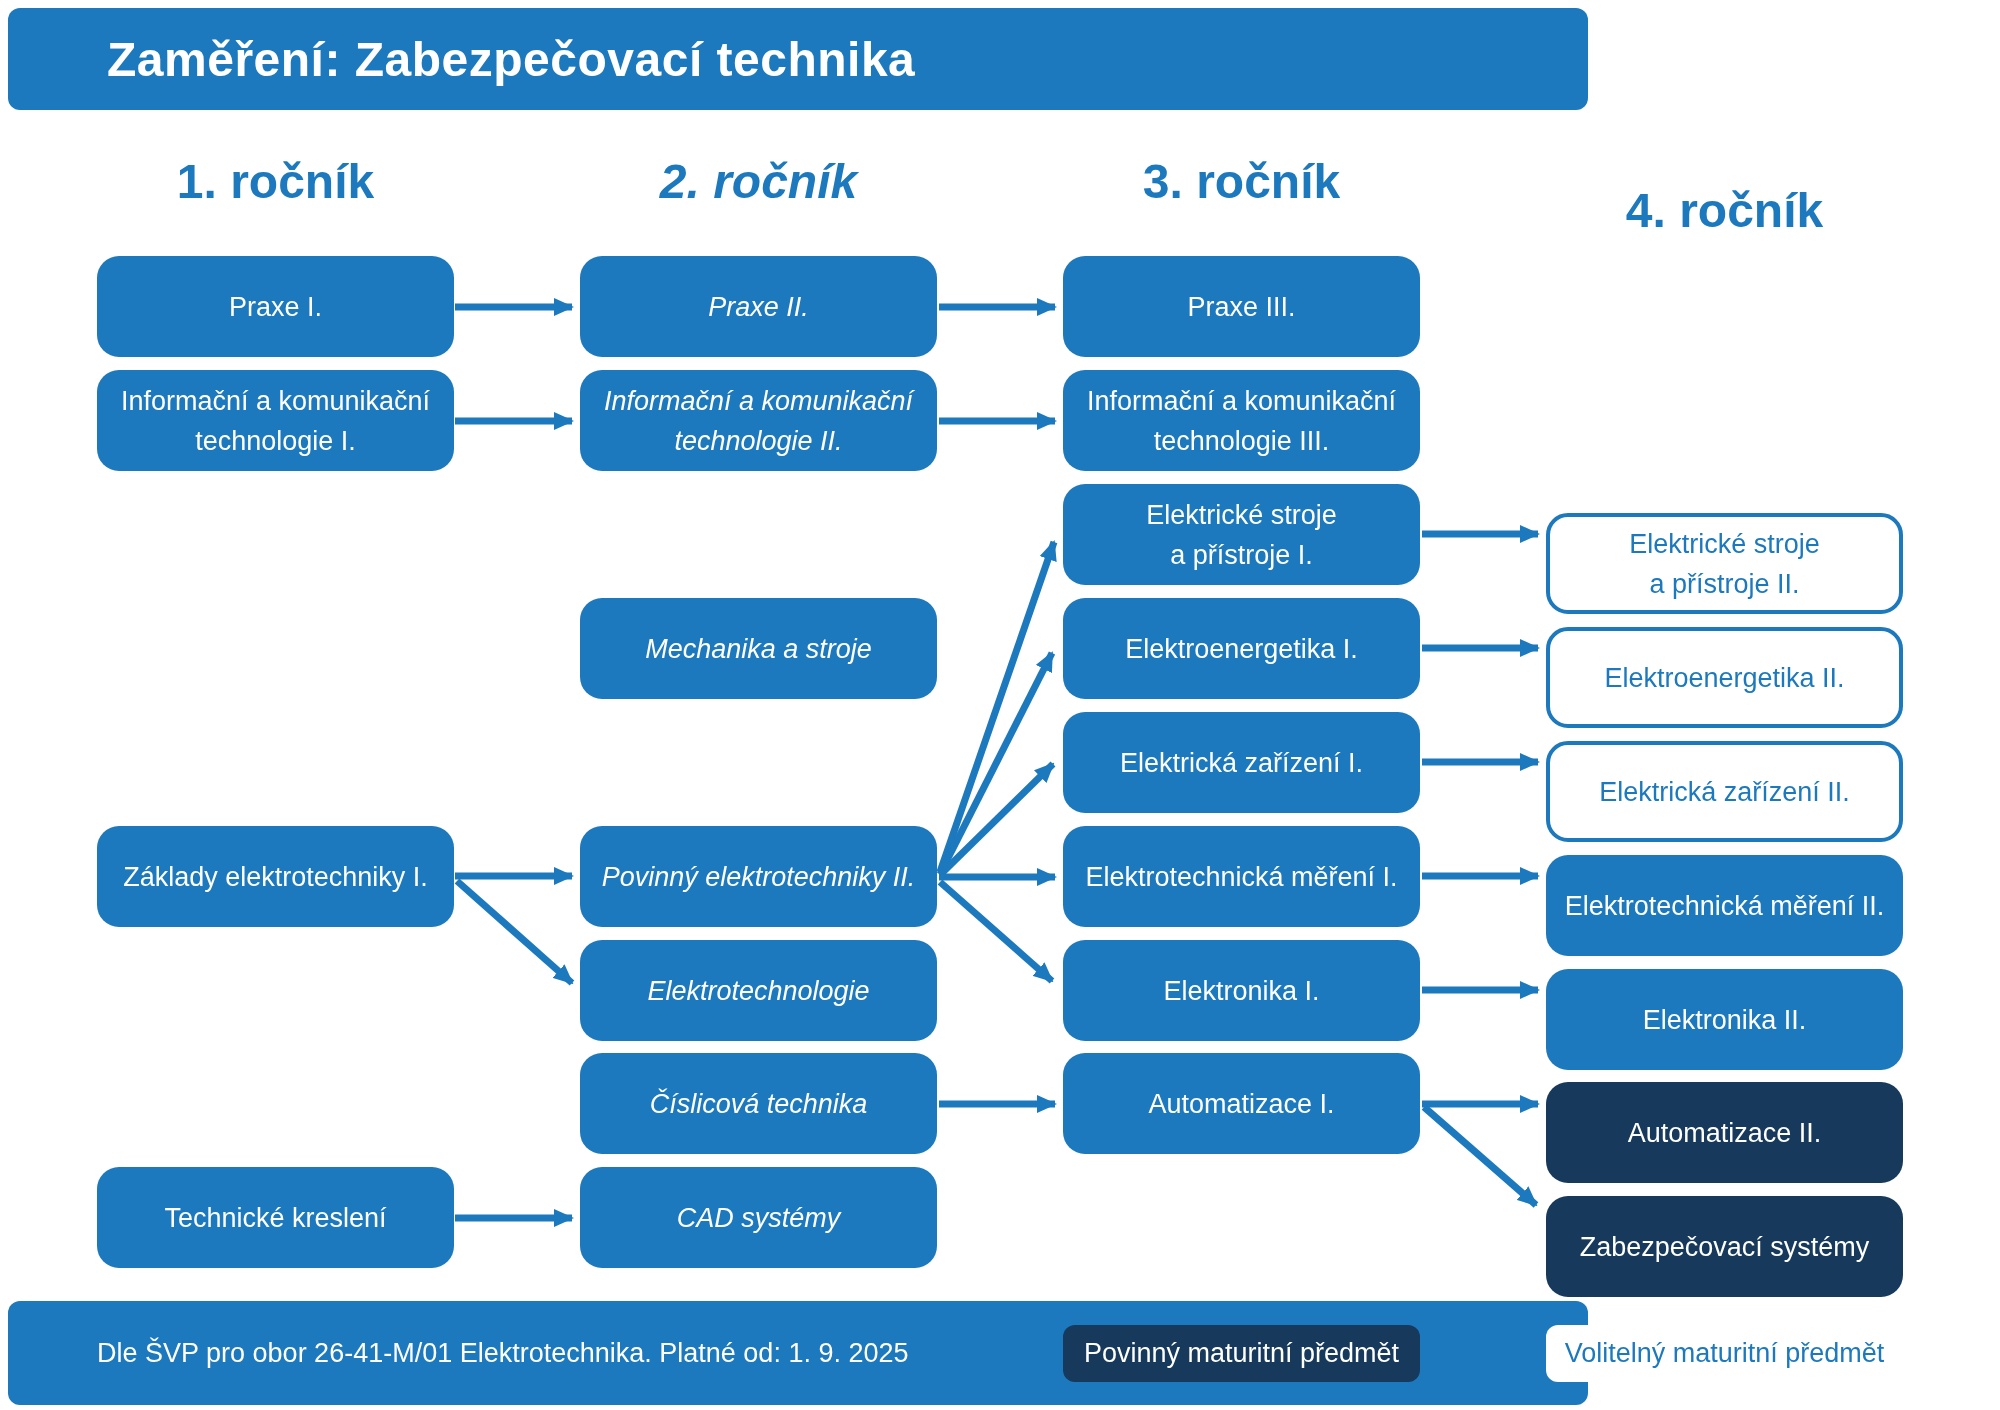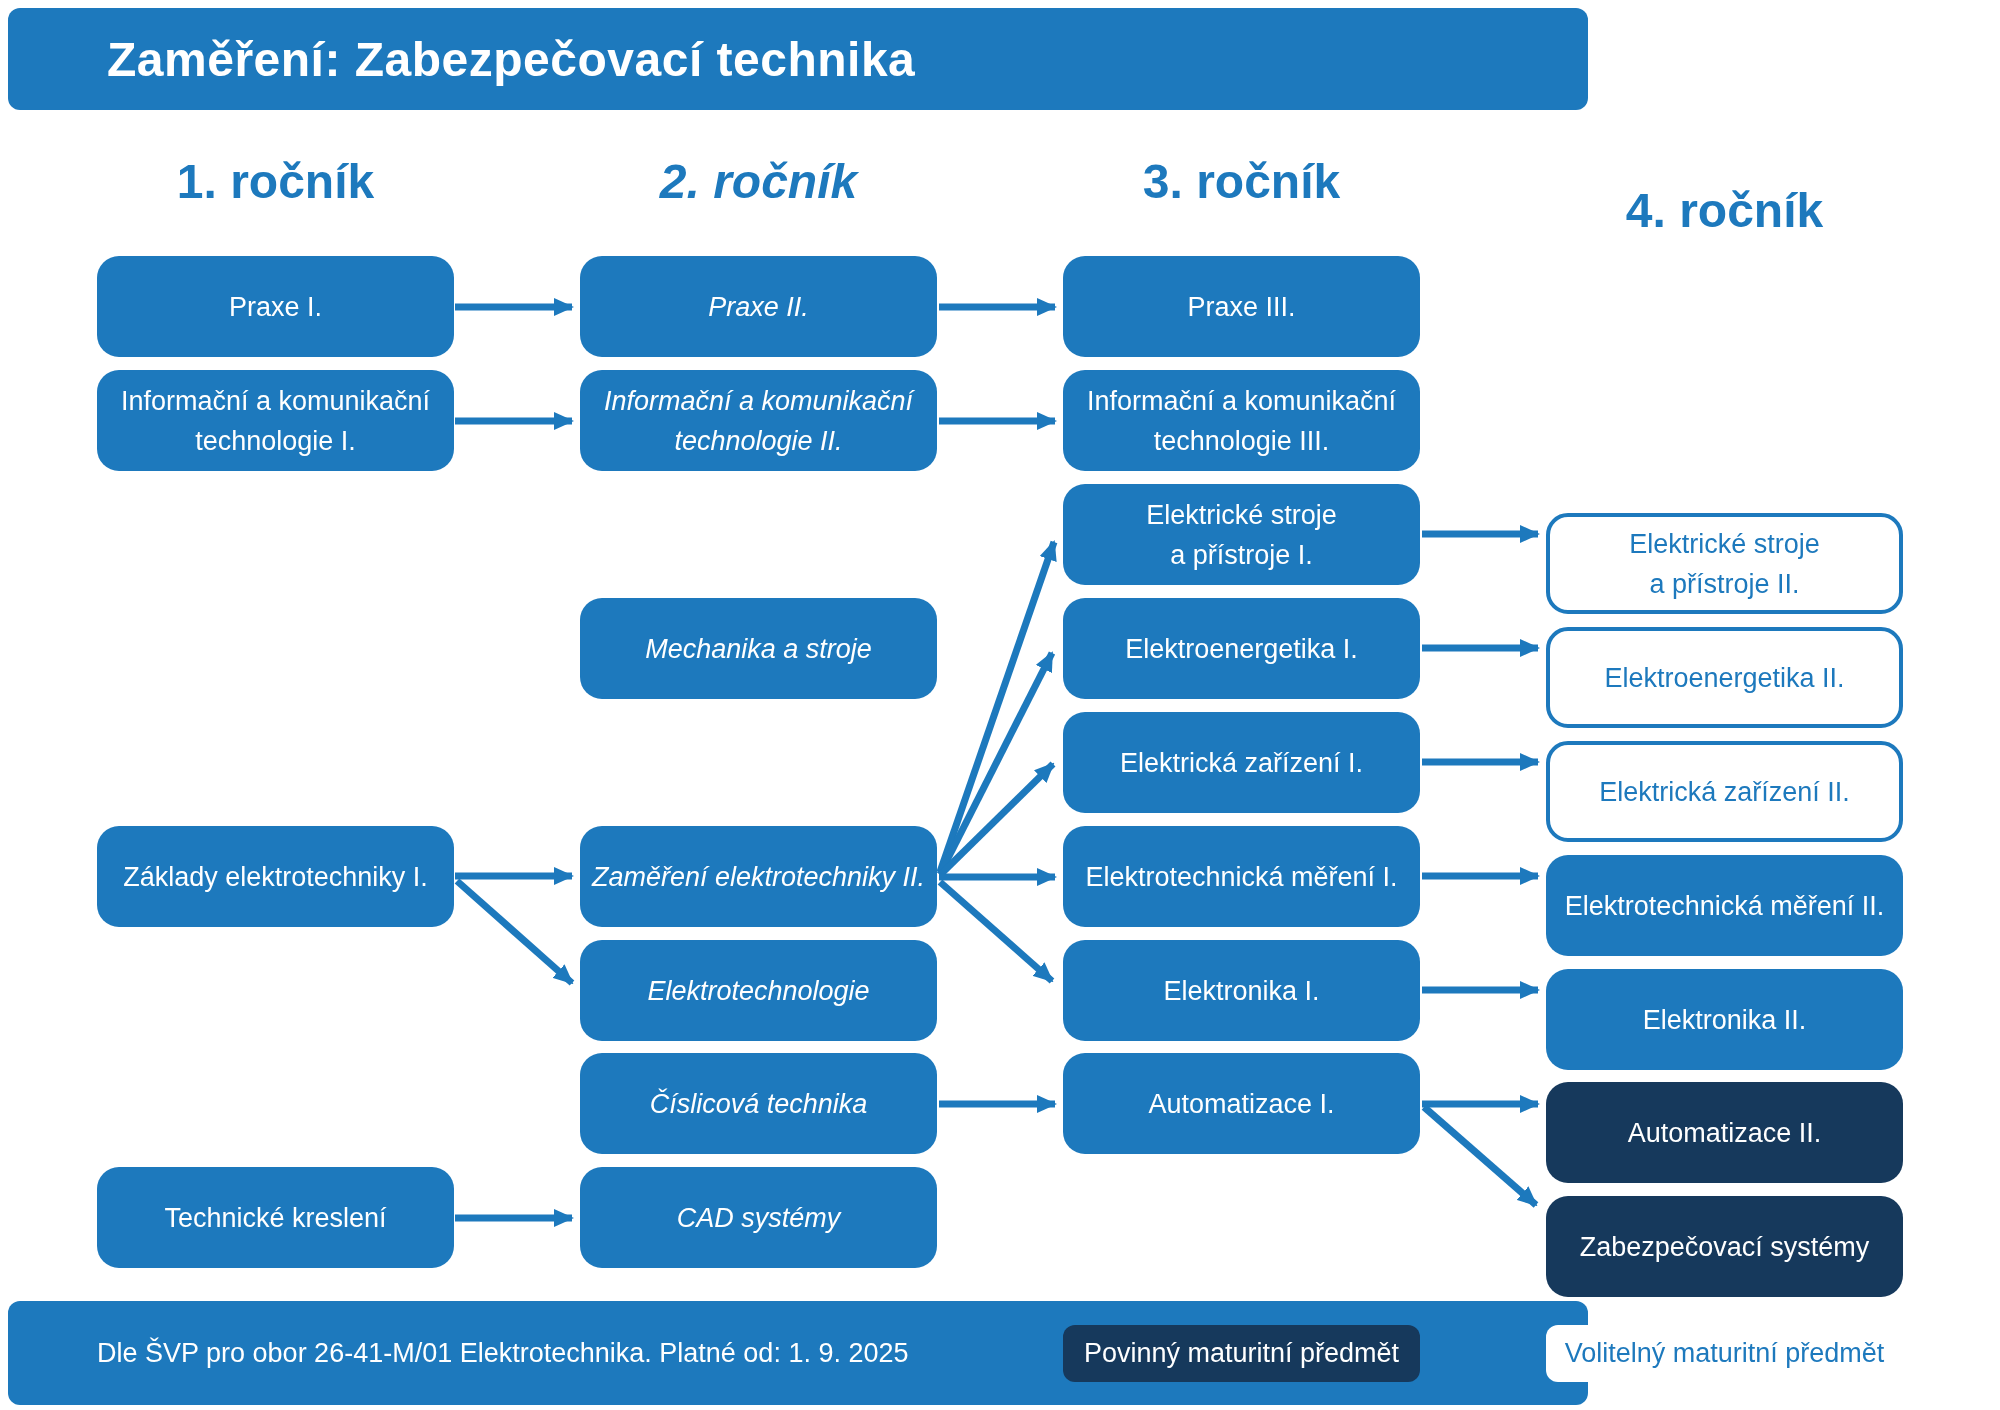--- a/index.html
+++ b/index.html
@@ -91,21 +91,21 @@
   <div class="box c1 r1">Praxe I.</div>
   <div class="box c1 r2">Informační a komunikační
 technologie I.</div>
   <div class="box c1 r6">Základy elektrotechniky I.</div>
   <div class="box c1 r9">Technické kreslení</div>
 
   <div class="box c2 r1">Praxe II.</div>
   <div class="box c2 r2">Informační a komunikační
 technologie II.</div>
   <div class="box c2 r4">Mechanika a stroje</div>
-  <div class="box c2 r6">Zaměření elektrotechniky II.</div>
+  <div class="box c2 r6">Povinný elektrotechniky II.</div>
   <div class="box c2 r7">Elektrotechnologie</div>
   <div class="box c2 r8">Číslicová technika</div>
   <div class="box c2 r9">CAD systémy</div>
 
   <div class="box c3 r1">Praxe III.</div>
   <div class="box c3 r2">Informační a komunikační
 technologie III.</div>
   <div class="box c3 r3">Elektrické stroje
 a přístroje I.</div>
   <div class="box c3 r4">Elektroenergetika I.</div>

